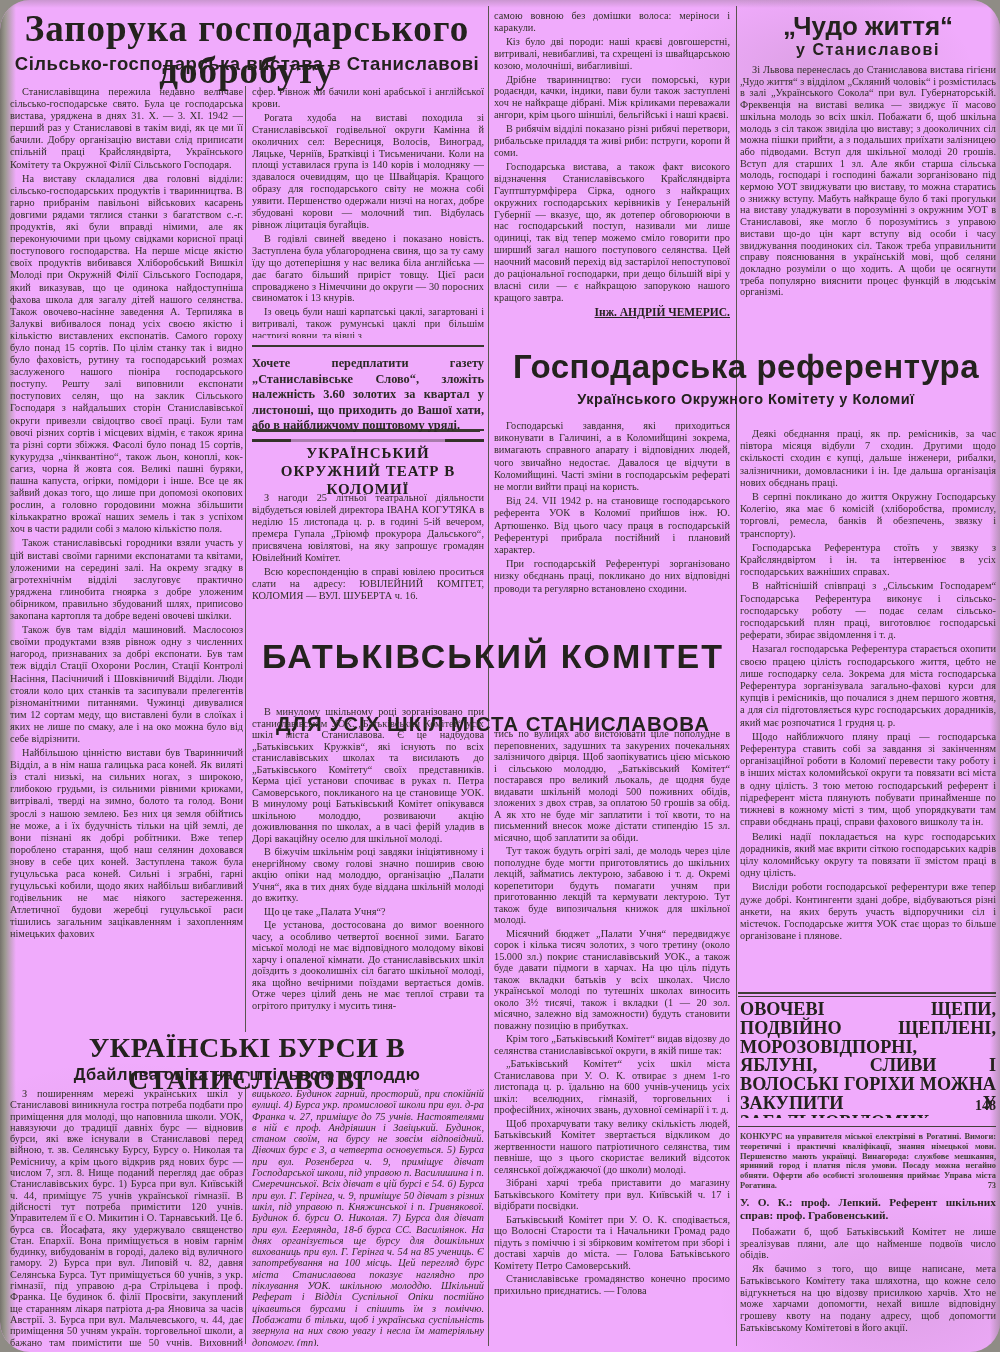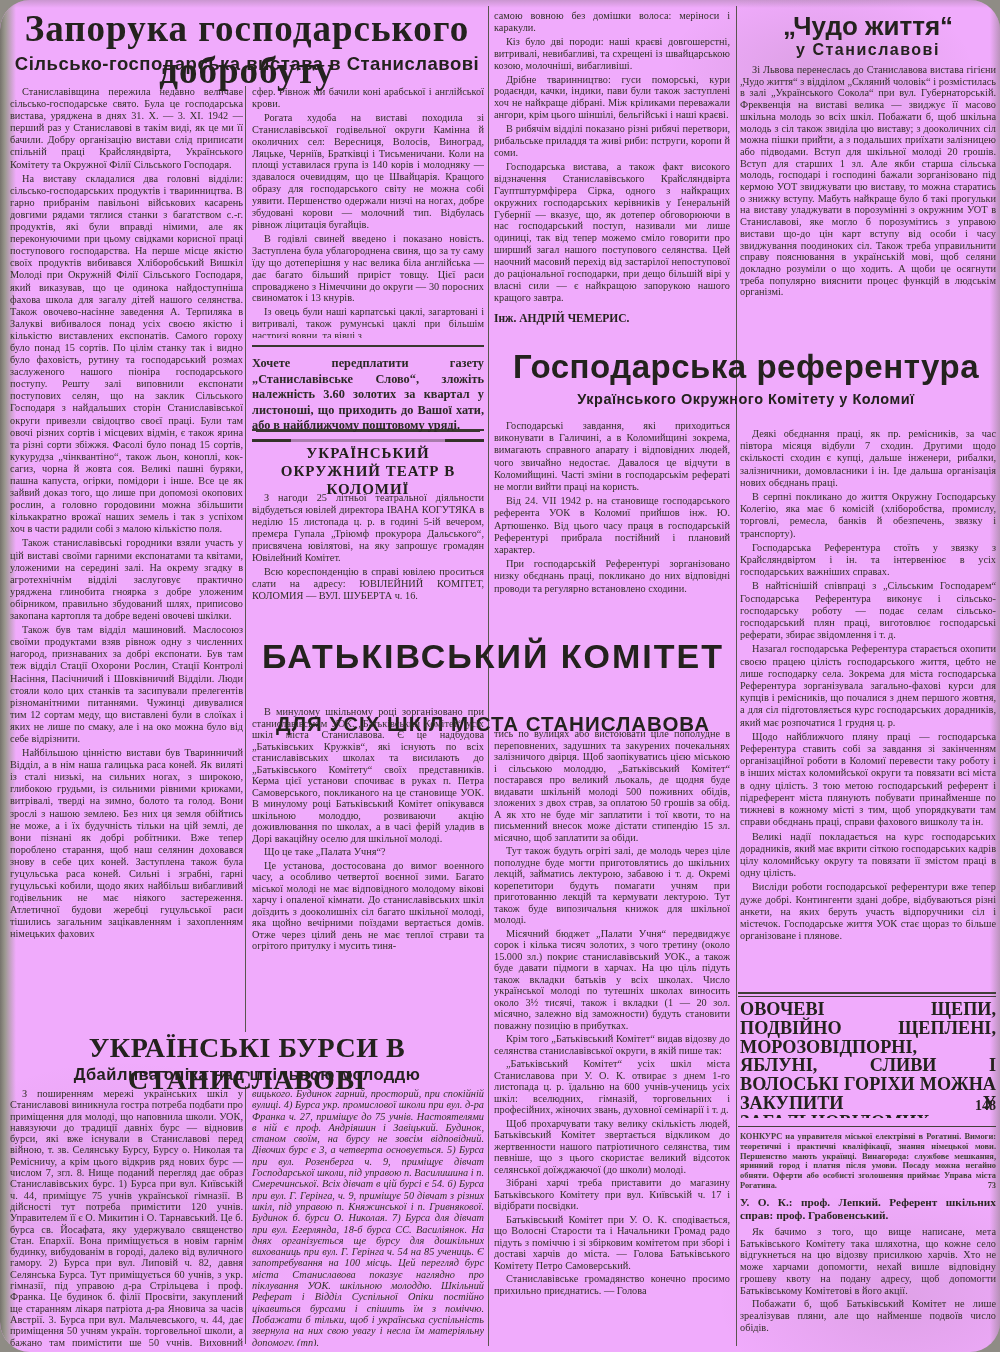--- a/index.html
+++ b/index.html
@@ -34,21 +34,21 @@
   #ref-t2{left:494px;top:390px;width:504px;font-size:14.5px;line-height:18px;letter-spacing:.5px;}
   #bk-t1{left:252px;top:638px;width:482px;font-size:34px;line-height:36px;letter-spacing:2px;}
   #bk-t2{left:252px;top:676px;width:482px;font-size:20.5px;line-height:24px;letter-spacing:1px;margin-top:36px;}
   #bursy-t1{left:8px;top:1032px;width:478px;font-size:28px;line-height:32px;letter-spacing:.5px;}
   #bursy-t2{left:8px;top:1064px;width:478px;font-size:16.5px;line-height:20px;letter-spacing:.5px;}
   #theater-t{left:252px;top:444px;width:232px;font-size:15px;line-height:18px;letter-spacing:1px;}
   #sub-box{position:absolute;left:252px;top:345px;width:232px;height:86px;
     border-top:2px solid #3a3730;border-bottom:2px solid #3a3730;
     box-shadow:0 5px 0 -4px #3a3730;padding-top:9px;box-sizing:border-box;
     font-weight:bold;font-size:12.3px;line-height:15.5px;text-align:justify;color:#2b2925;}
-  .signature{text-align:left;font-weight:bold;font-size:11.5px;margin-top:9px;color:#26231f;}
+  .signature{text-align:right;font-weight:bold;font-size:11.5px;margin-top:3px;color:#26231f;text-decoration:underline;}
   #ad-box{position:absolute;left:740px;top:1000px;width:256px;height:118px;overflow:hidden;
     font-weight:bold;font-size:18.2px;line-height:18.8px;text-align:justify;color:#24221e;}
   #ad-num{position:absolute;right:0px;bottom:2px;font-weight:bold;font-size:14px;}
   #konkurs{position:absolute;left:740px;top:1132px;width:256px;height:56px;overflow:hidden;
     font-size:8.4px;line-height:9.8px;font-weight:bold;text-align:justify;color:#45423b;}
   #konkurs .knum{float:right;}
   #uok-note{position:absolute;left:740px;top:1196px;width:256px;height:148px;overflow:hidden;}
   #uok-lead{font-weight:bold;font-size:11.3px;line-height:13px;text-align:justify;color:#2b2824;margin:0 0 4px 0;}
 </style>
 </head>
@@ -123,20 +123,21 @@
       <p class="para">Назагал господарська Референтура старається охопити своєю працею цілість господарського життя, цебто не лише господарку села. Зокрема для міста господарська Референтура зорганізувала загально-фахові курси для купців і ремісників, що почалися з днем першого жовтня, а для сіл підготовляється курс господарських дорадників, який має розпочатися 1 грудня ц. р.</p>
       <p class="para">Щодо найближчого пляну праці — господарська Референтура ставить собі за завдання зі закінченням організаційної роботи в Коломиї перевести таку роботу і в інших містах коломийської округи та повязати всі міста в одну цілість. З тою метою господарський референт і підреферент міста плянують побувати принайменше по тижневі в кожному місті з тим, щоб упорядкувати там справи обєднань праці, справи фахового вишколу та ін.</p>
       <p class="para">Великі надії покладається на курс господарських дорадників, який має вкрити сіткою господарських кадрів цілу коломийську округу та повязати її змістом праці в одну цілість.</p>
       <p class="para">Висліди роботи господарської референтури вже тепер дуже добрі. Контингенти здані добре, відбуваються різні анкети, на яких беруть участь відпоручники сіл і містечок. Господарське життя УОК стає щораз то більше організоване і плянове.</p>
     </div>
 
   <div class="headline sanshead" id="bk-t1">БАТЬКІВСЬКИЙ КОМІТЕТ</div>
   <div class="headline sanshead" id="bk-t2">ДЛЯ УСІХ ШКІЛ МІСТА СТАНИСЛАВОВА</div>
   <div class="col" style="left:252px;top:706px;width:232px;height:326px;line-height:11.5px;">
       <p class="para">В минулому шкільному році зорганізовано при станиславівськім УОК. „Батьківський Комітет“ усіх шкіл міста Станиславова. Є це надбудова „Батьківських Кружків“, які існують по всіх станиславівських школах та висилають до „Батьківського Комітету“ своїх представників. Керма цієї установи спочиває в руках п. Петра Самоверського, покликаного на це становище УОК. В минулому році Батьківський Комітет опікувався шкільною молоддю, розвиваючи акцію доживлювання по школах, а в часі ферій уладив в Дорі вакаційну оселю для шкільної молоді.</p>
+      <p class="para">В біжучім шкільнім році завдяки ініціятивному і енергійному свому голові значно поширив свою акцію опіки над молоддю, організацію „Палати Учня“, яка в тих днях буде віддана шкільній молоді до вжитку.</p>
       <p class="para">Що це таке „Палата Учня“?</p>
       <p class="para">Це установа, достосована до вимог военного часу, а особливо четвертої воєнної зими. Багато міської молоді не має відповідного молодому вікові харчу і опаленої кімнати. До станиславівських шкіл доїздить з дооколишніх сіл багато шкільної молоді, яка щойно вечірними поїздами вертається домів. Отже через цілий день не має теплої страви та огрітого притулку і мусить тиня-</p>
     </div>
   <div class="col cont" style="left:494px;top:706px;width:236px;height:644px;line-height:11.5px;margin-top:22px;">
       <p class="para">тись по вулицях або вистоювати ціле пополудне в переповнених, задушних та закурених почекальнях залізничого двірця. Щоб заопікуватись цією міською і сільською молоддю, „Батьківський Комітет“ постарався про великий льокаль, де щодня буде видавати шкільній молоді 500 поживних обідів, зложених з двох страв, за оплатою 50 грошів за обід. А як хто не буде міг заплатити і тої квоти, то на письменний внесок може дістати стипендію 15 зл. місячно, щоб заплатити за обіди.</p>
       <p class="para">Тут також будуть огріті залі, де молодь через ціле пополудне буде могти приготовлятись до шкільних лекцій, займатись лектурою, забавою і т. д. Окремі корепетитори будуть помагати учням при приготованню лекцій та кермувати лектурою. Тут також буде випозичальня книжок для шкільної молоді.</p>
       <p class="para">Місячний бюджет „Палати Учня“ передвиджує сорок і кілька тисяч золотих, з чого третину (около 15.000 зл.) покриє станиславівський УОК., а також буде давати підмоги в харчах. На цю ціль підуть також вкладки батьків у всіх школах. Число української молоді по тутешніх школах виносить около 3½ тисячі, також і вкладки (1 — 20 зол. місячно, залежно від заможности) будуть становити поважну позицію в прибутках.</p>
       <p class="para">Крім того „Батьківський Комітет“ видав відозву до селянства станиславівської округи, в якій пише так:</p>
       <p class="para">„Батьківський Комітет“ усіх шкіл міста Станиславова при У. О. К. отвирає з днем 1-го листопада ц. р. їдальню на 600 учнів-учениць усіх шкіл: вселюдних, гімназій, торговельних і професійних, жіночих звань, духовної семінарії і т. д.</p>
       <p class="para">Щоб прохарчувати таку велику скількість людей, Батьківський Комітет звертається відкликом до жертвенности нашого патріотичного селянства, тим певніше, що з цього скористає великий відсоток селянської доїжджаючої (до школи) молоді.</p>
@@ -163,18 +164,18 @@
 
   <div class="hrule" style="left:738px;top:1126px;width:258px;"></div>
   <div id="konkurs">
     <span>КОНКУРС на управителя міської електрівні в Рогатині. Вимоги: теоретичні і практичні кваліфікації, знання німецької мови. Першенство мають українці. Винагорода: службове мешкання, яринний город і платня після умови. Посаду можна негайно обняти. Оферти або особисті зголошення приймає Управа міста Рогатина.</span>
     <span class="knum">73</span>
   </div>
 
   <div id="uok-note">
     <p id="uok-lead">У. О. К.: проф. Лепкий. Референт шкільних справ: проф. Грабовенський.</p>
     <div class="col" style="position:static;width:256px;height:110px;line-height:11.7px;">
+        <p class="para">Побажати б, щоб Батьківський Комітет не лише зреалізував пляни, але що найменше подвоїв число обідів.</p>
         <p class="para">Як бачимо з того, що вище написане, мета Батьківського Комітету така шляхотна, що кожне село відгукнеться на цю відозву присилкою харчів. Хто не може харчами допомогти, нехай вишле відповідну грошеву квоту на подану адресу, щоб допомогти Батьківському Комітетові в його акції.</p>
-        <p class="para">Побажати б, щоб Батьківський Комітет не лише зреалізував пляни, але що найменше подвоїв число обідів.</p>
       </div>
   </div>
 
 </div>
 
 </body></html>

